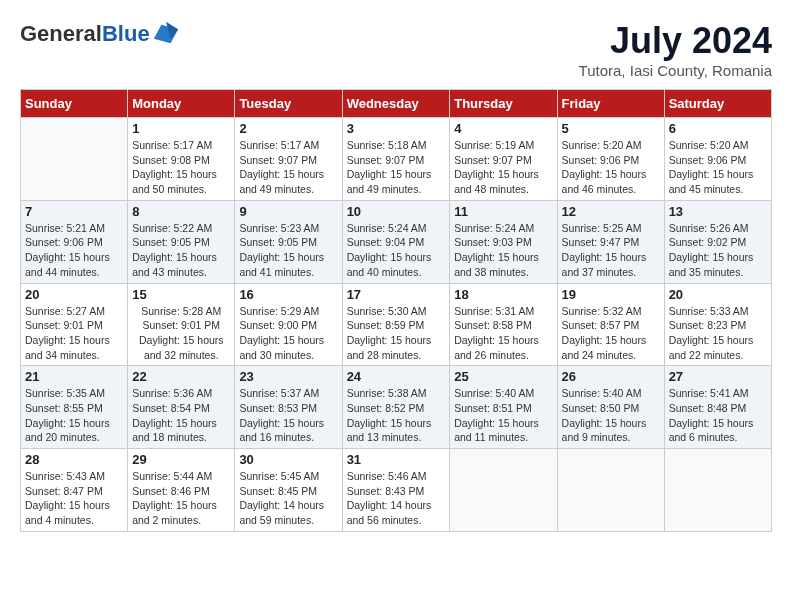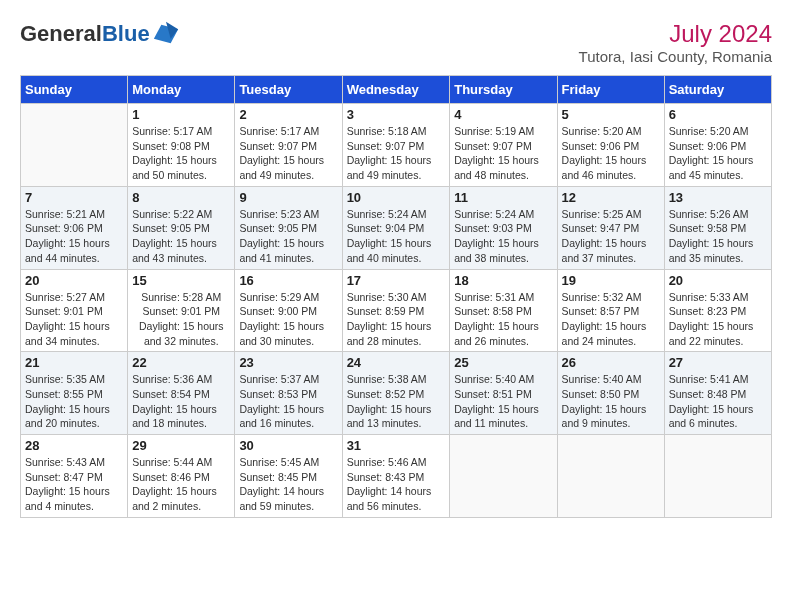--- a/index.html
+++ b/index.html
@@ -29,35 +29,35 @@
     .logo-blue { color: #1a5fa8; }
     .logo-icon {
       width: 28px;
       height: 28px;
       margin-left: 2px;
     }
     .title-area {
       text-align: right;
     }
     .month-year {
-      font-size: 24px;
-      font-weight: normal;
-      color: #be185d;
+      font-size: 36px;
+      font-weight: bold;
+      color: #0f172a;
     }
     .location {
       font-size: 15px;
       color: #555;
     }
     table {
       width: 100%;
       border-collapse: collapse;
       font-size: 11px;
     }
     thead tr th {
-      background-color: #1d4ed8;
+      background-color: #b91c1c;
       color: #fff;
       padding: 6px 4px;
       text-align: left;
       font-size: 13px;
       font-weight: bold;
       border: 1px solid #ccc;
     }
     tbody tr td {
       border: 1px solid #ccc;
       vertical-align: top;
@@ -203,21 +203,21 @@
         <td>
           <span class="day-num">12</span>
           <div class="cell-info" style="white-space: pre-line;">Sunrise: 5:25 AM
 Sunset: 9:47 PM
 Daylight: 15 hours
 and 37 minutes.</div>
         </td>
         <td>
           <span class="day-num">13</span>
           <div class="cell-info" style="white-space: pre-line;">Sunrise: 5:26 AM
-Sunset: 9:58 PM
+Sunset: 9:02 PM
 Daylight: 15 hours
 and 35 minutes.</div>
         </td>
       </tr>
       <tr>
         <td>
           <span class="day-num">20</span>
           <div class="cell-info" style="white-space: pre-line;">Sunrise: 5:27 AM
 Sunset: 9:01 PM
 Daylight: 15 hours

